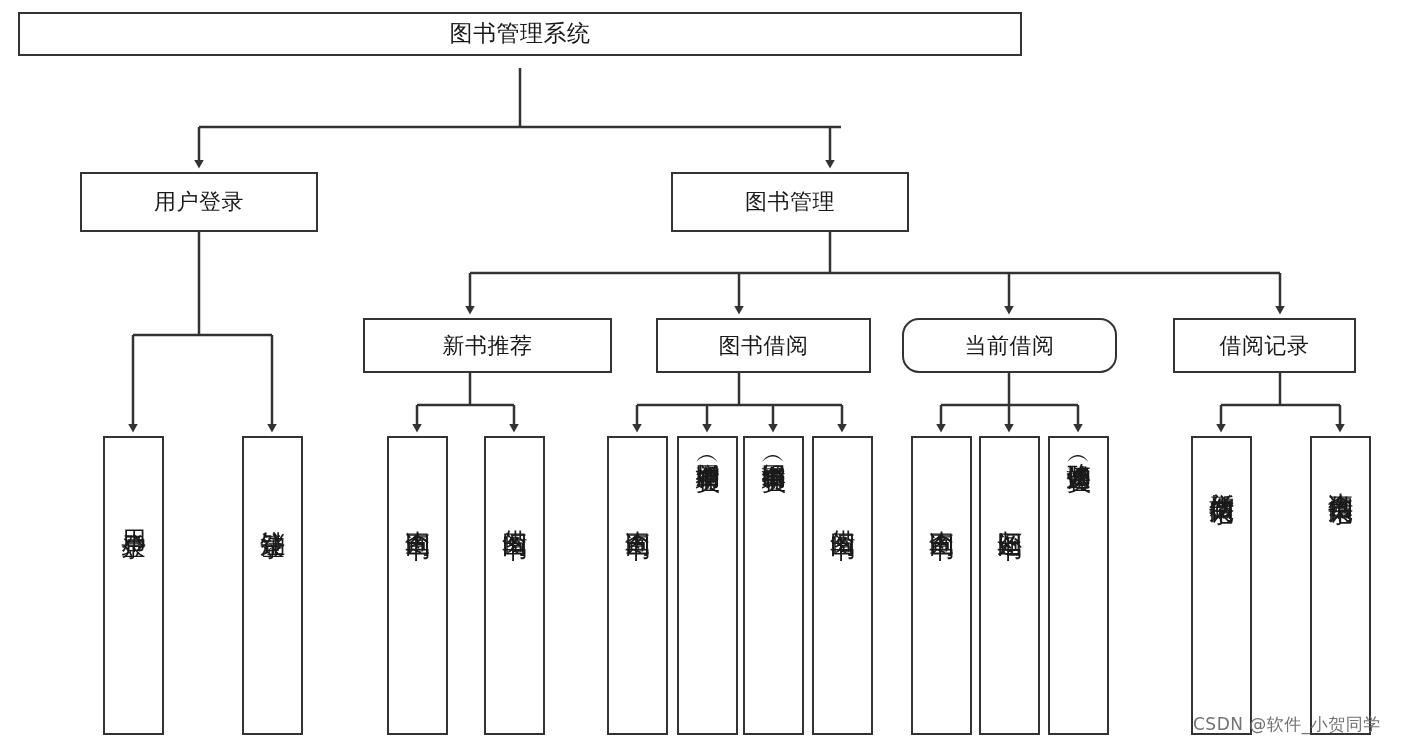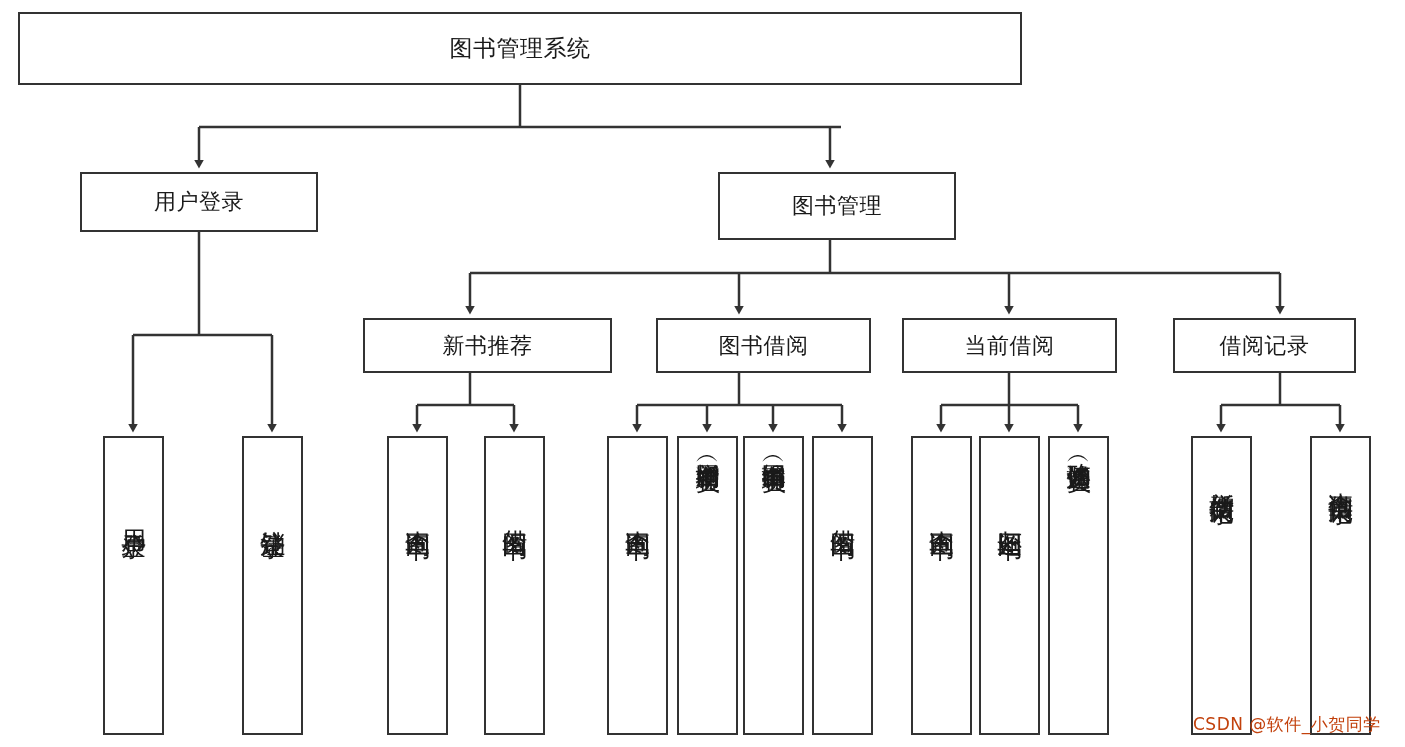--- a/index.html
+++ b/index.html
@@ -63,21 +63,21 @@
   }
   .node.vert.tall-text .node-label {
     font-size: 24px;
     letter-spacing: 1px;
   }
   .watermark {
     position: absolute;
     left: 1193px;
     top: 713px;
     font-size: 17px;
-    color: #c2410c;
+    color: #737373;
     white-space: nowrap;
     z-index: 5;
     letter-spacing: 0.5px;
   }
 </style>
 </head>
 <body>
 
 <div id="diagram-root">
 
@@ -124,38 +124,38 @@
       <path d="M1009,405 L1009,424" marker-end="url(#arrow)"></path>
       <path d="M1078,405 L1078,424" marker-end="url(#arrow)"></path>
 
       <path d="M1280,373 L1280,405"></path>
       <path d="M1221,405 L1340,405"></path>
       <path d="M1221,405 L1221,424" marker-end="url(#arrow)"></path>
       <path d="M1340,405 L1340,424" marker-end="url(#arrow)"></path>
     </g>
   </svg>
 
-  <div class="node root horiz" style="left:18px; top:12px; width:1004px; height:73px;">
+  <div class="node root horiz" style="left:18px; top:12px; width:1004px; height:44px;">
     <span class="node-label">图书管理系统</span>
   </div>
 
   <div class="node horiz" style="left:80px; top:172px; width:238px; height:60px;">
     <span class="node-label">用户登录</span>
   </div>
-  <div class="node horiz" style="left:718px; top:172px; width:238px; height:68px;">
+  <div class="node horiz" style="left:671px; top:172px; width:238px; height:60px;">
     <span class="node-label">图书管理</span>
   </div>
 
   <div class="node horiz" style="left:363px; top:318px; width:249px; height:55px;">
     <span class="node-label">新书推荐</span>
   </div>
   <div class="node horiz" style="left:656px; top:318px; width:215px; height:55px;">
     <span class="node-label">图书借阅</span>
   </div>
-  <div class="node horiz" style="left:902px; top:318px; width:215px; height:55px;">
+  <div class="node horiz" style="left:902px; top:318px; width:215px; height:55px;border-radius:17px;">
     <span class="node-label">当前借阅</span>
   </div>
   <div class="node horiz" style="left:1173px; top:318px; width:183px; height:55px;">
     <span class="node-label">借阅记录</span>
   </div>
 
   <div class="node vert" style="left:103px; top:436px; width:61px; height:299px; padding-top:72px;">
     <span class="node-label">用户登录</span>
   </div>
   <div class="node vert" style="left:242px; top:436px; width:61px; height:299px; padding-top:72px;">

